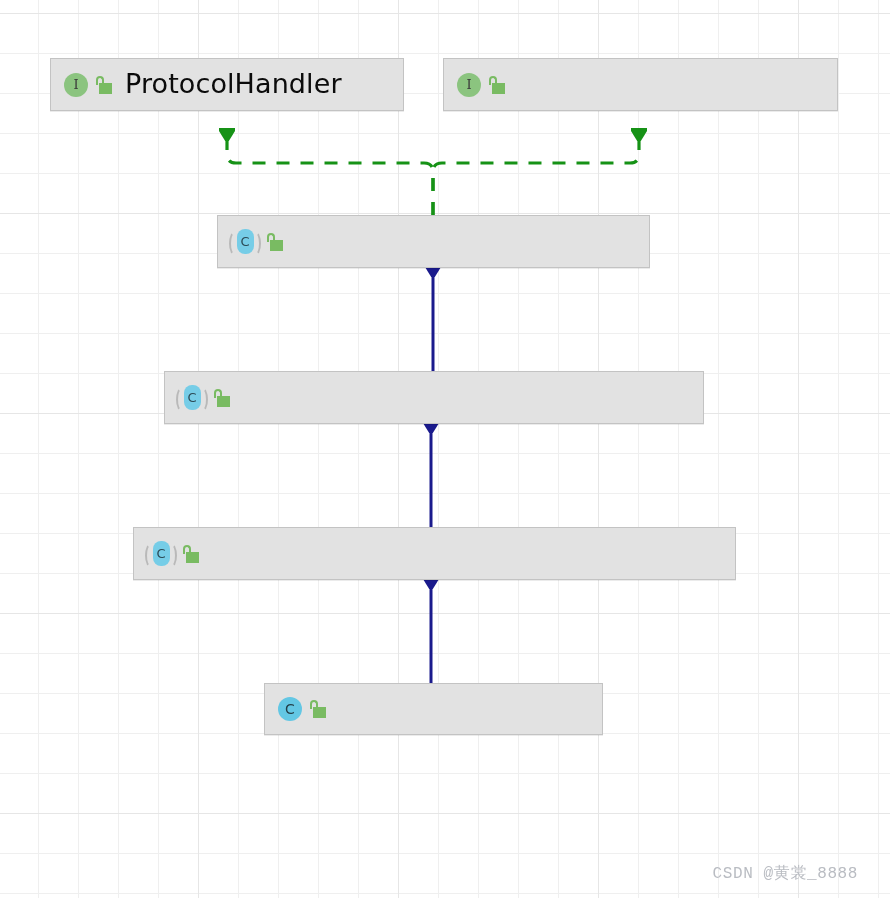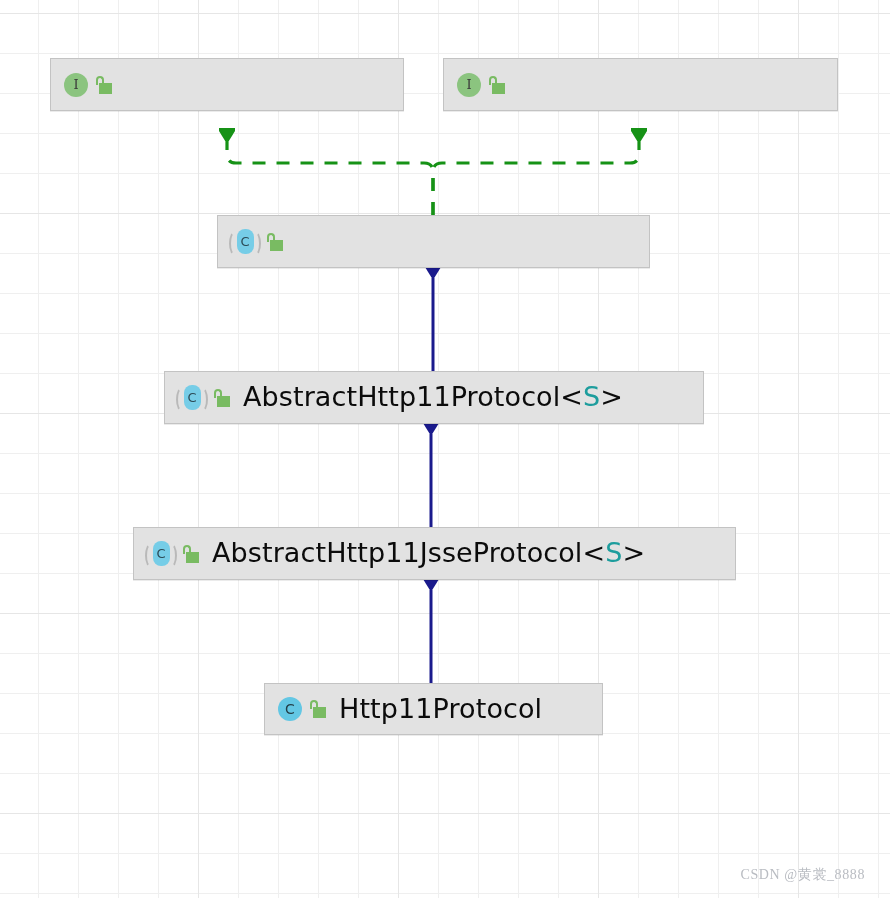--- a/index.html
+++ b/index.html
@@ -174,24 +174,24 @@
     width: 8px;
     height: 9px;
     border: 2px solid #79bb62;
     border-bottom: none;
     border-radius: 5px 5px 0 0;
     box-sizing: border-box;
   }
 
   .watermark {
     position: absolute;
-    right: 25px;
+    right: 32px;
     bottom: 14px;
-    font-family: Liberation Serif, serif;
-    font-size: 14px;
+    font-family: Liberation Mono, monospace;
+    font-size: 16px;
     color: #b9bcc2;
     letter-spacing: 0.6px;
   }
 </style>
 </head>
 <body>
 
 <div id="canvas">
 
   <div id="grid-major"></div>
@@ -223,20 +223,21 @@
       <span class="icon-type ico-interface">
         <span class="disc">
             <span class="glyph">I</span>
           </span>
       </span>
       <span class="ico-lock">
         <span class="shackle"></span>
           <span class="body"></span>
       </span>
     </span>
+    <span class="label">ProtocolHandler</span>
   </div>
 
   <div class="node" style="left:443px; top:58px; width:395px; height:53px;">
     <span class="icon-wrap">
       <span class="icon-type ico-interface">
         <span class="disc">
             <span class="glyph">I</span>
           </span>
       </span>
       <span class="ico-lock">
@@ -269,50 +270,47 @@
         <span class="bar">
             <span class="glyph">C</span>
           </span>
         <span class="paren r"></span>
       </span>
       <span class="ico-lock">
         <span class="shackle"></span>
           <span class="body"></span>
       </span>
     </span>
-    <span class="label"><span>AbstractHttp11Protocol</span><span class="generic">&lt;</span><span class="tparam">S</span><span class="generic">&gt;</span></span>
   </div>
 
   <div class="node" style="left:133px; top:527px; width:603px; height:53px;">
     <span class="icon-wrap">
       <span class="icon-type ico-abstract">
         <span class="paren l"></span>
         <span class="bar">
             <span class="glyph">C</span>
           </span>
         <span class="paren r"></span>
       </span>
       <span class="ico-lock">
         <span class="shackle"></span>
           <span class="body"></span>
       </span>
     </span>
-    <span class="label"><span>AbstractHttp11JsseProtocol</span><span class="generic">&lt;</span><span class="tparam">S</span><span class="generic">&gt;</span></span>
   </div>
 
   <div class="node" style="left:264px; top:683px; width:339px; height:52px;">
     <span class="icon-wrap">
       <span class="icon-type ico-class">
         <span class="disc">
             <span class="glyph">C</span>
           </span>
       </span>
       <span class="ico-lock">
         <span class="shackle"></span>
           <span class="body"></span>
       </span>
     </span>
-    <span class="label">Http11Protocol</span>
   </div>
 
   <div class="watermark">CSDN @黄裳_8888</div>
 
 </div>
 
 </body></html>

